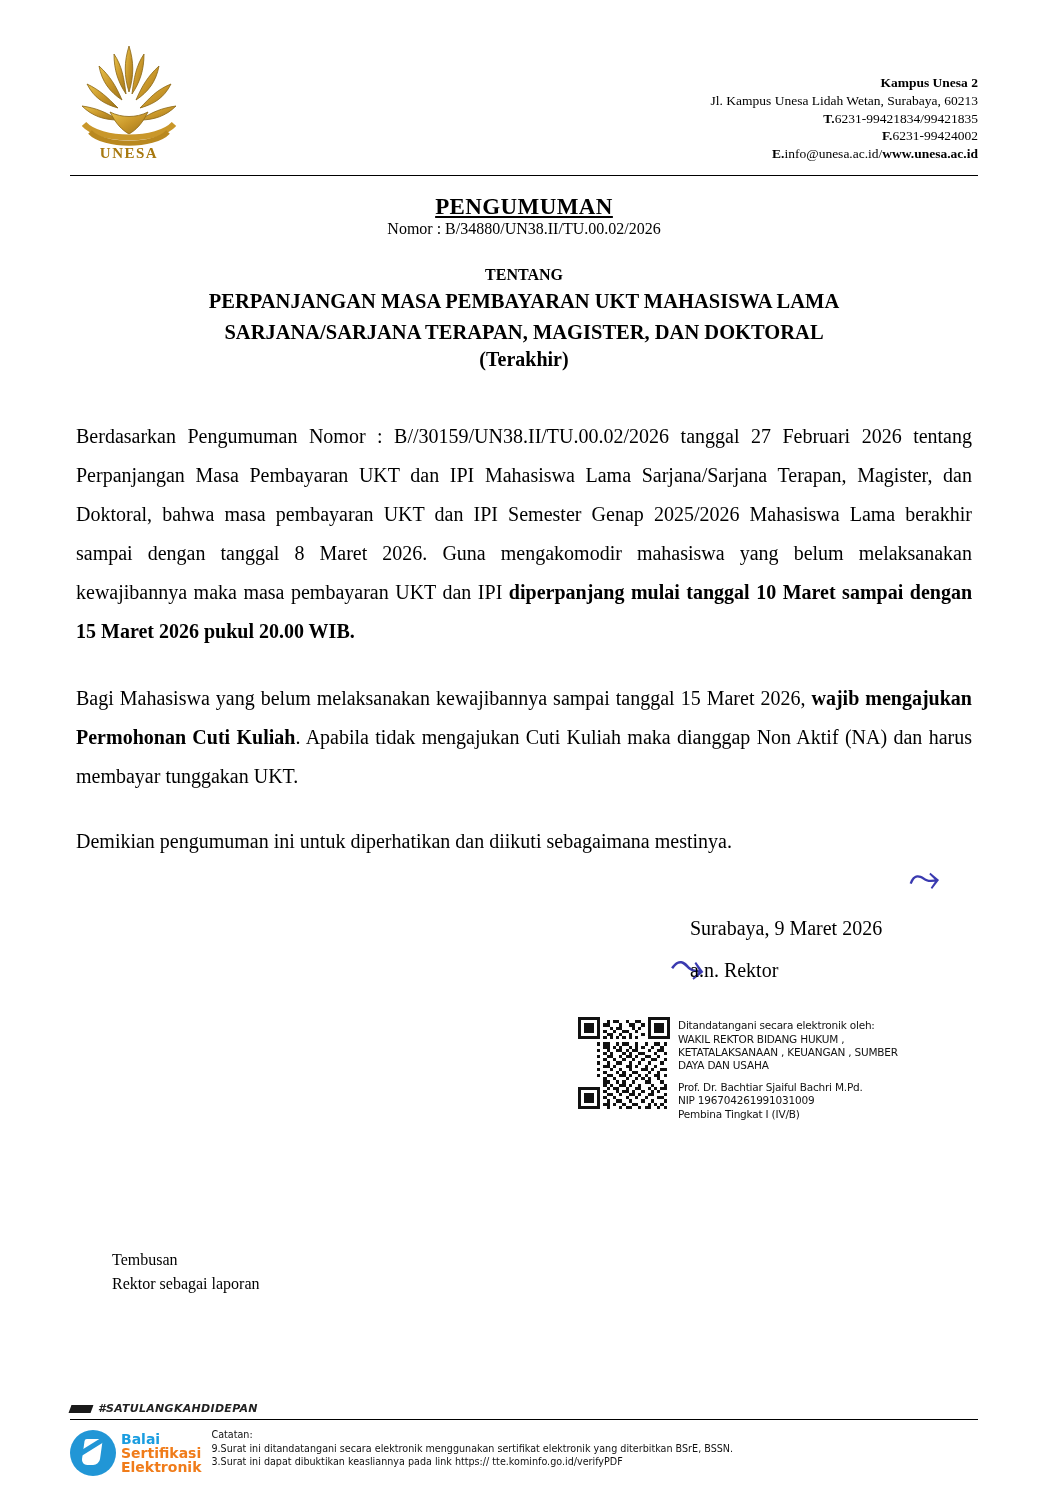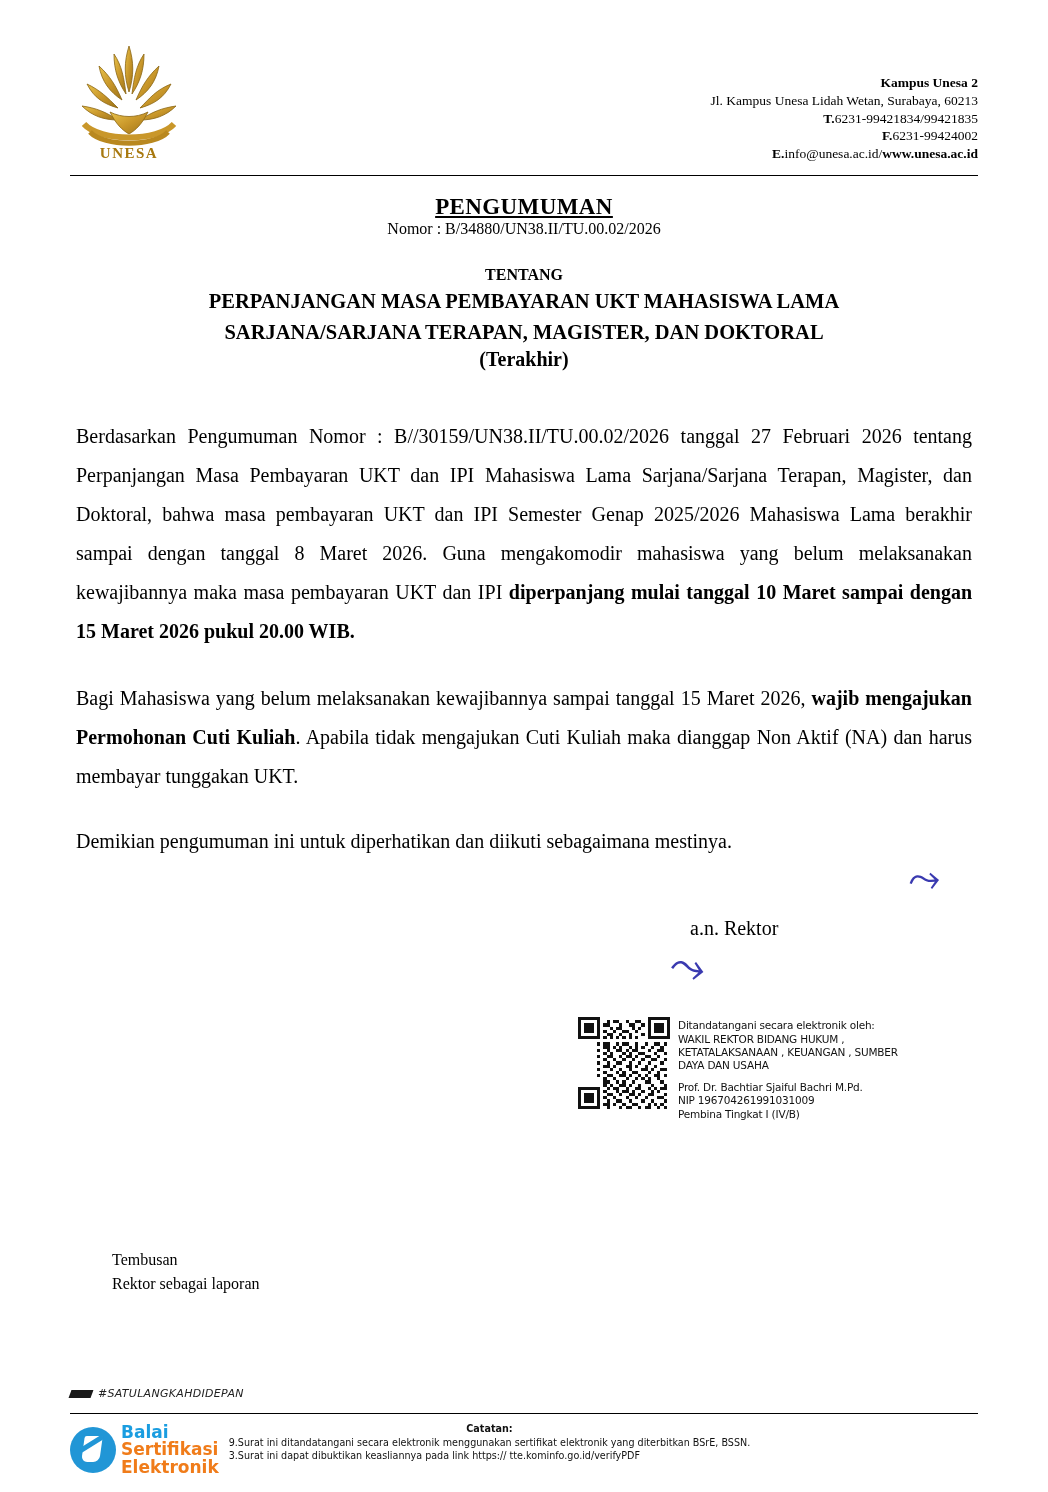--- a/index.html
+++ b/index.html
@@ -177,25 +177,25 @@
   .footer {
     position: absolute;
     left: 0;
     bottom: 0;
     width: 1048px;
     padding: 0 70px 16px 70px;
   }
   .tagline {
     font-family: "DejaVu Sans", sans-serif;
     font-size: 11px;
-    font-weight: normal;
+    font-weight: bold;
     font-style: italic;
     letter-spacing: 0.3px;
     color: #222;
-    margin-bottom: 13px;
+    margin-bottom: 4px;
     padding-left: 28px;
     position: relative;
   }
   .tagline-bar {
     position: absolute;
     left: 0; top: 3px;
     width: 22px; height: 8px;
     background: #1a1a1a;
     transform: skewX(-20deg);
   }
@@ -237,32 +237,32 @@
     position: absolute;
     left: 9px; top: 14px;
     width: 26px; height: 5px;
     background: #2196d6;
     transform: rotate(-32deg);
   }
   .bsre-words {
     font-family: "DejaVu Sans", sans-serif;
     font-weight: bold;
     line-height: 1.02;
-    font-size: 17px;
+    font-size: 14px;
   }
   .bsre-words .b1 { color: #1a9de0; }
   .bsre-words .b2 { color: #f07c1a; }
   .bsre-words .b3 { color: #f07c1a; }
   .catatan {
     font-family: "DejaVu Sans", sans-serif;
     font-size: 9.6px;
     line-height: 1.42;
     color: #111;
   }
-  .catatan .ctitle { font-weight: bold; text-align: center; }
+  .catatan .ctitle { font-weight: normal; }
 
   
   .logo-svg { display: block; }
 </style>
 </head>
 <body>
 
 <div class="page">
 
   <div class="letterhead">
@@ -319,20 +319,21 @@
     <p class="para"><span>Berdasarkan Pengumuman Nomor : B//30159/UN38.II/TU.00.02/2026 tanggal 27 Februari 2026 tentang Perpanjangan Masa Pembayaran UKT dan IPI Mahasiswa Lama Sarjana/Sarjana Terapan, Magister, dan Doktoral, bahwa masa pembayaran UKT dan IPI Semester Genap 2025/2026 Mahasiswa Lama berakhir sampai dengan tanggal 8 Maret 2026. Guna mengakomodir mahasiswa yang belum melaksanakan kewajibannya maka masa pembayaran UKT dan IPI </span><b class="strong">diperpanjang mulai tanggal 10 Maret sampai dengan 15 Maret 2026 pukul 20.00 WIB.</b></p>
     <p class="para tight"><span>Bagi Mahasiswa yang belum melaksanakan kewajibannya sampai tanggal  15 Maret 2026, </span><b class="strong">wajib mengajukan Permohonan Cuti Kuliah</b><span>. Apabila tidak mengajukan Cuti Kuliah maka dianggap Non Aktif (NA) dan harus membayar tunggakan UKT.</span></p>
     <p class="para">Demikian pengumuman ini untuk diperhatikan dan diikuti sebagaimana mestinya.</p>
   </div>
 
   <div class="sign-area">
     <div class="scribble1">⤳</div>
     <div class="scribble2">⤳</div>
 
     <div class="sign-right">
+      <div>Surabaya,  9 Maret 2026</div>
       <div>a.n. Rektor</div>
     </div>
 
     <div class="esign">
       <div class="qr">
         <svg width="92" height="92" viewBox="0 0 29 29" shape-rendering="crispEdges">
           <rect width="29" height="29" fill="#fff"></rect>
           <g fill="#111">
 
             <rect x="0" y="0" width="7" height="1"></rect>

